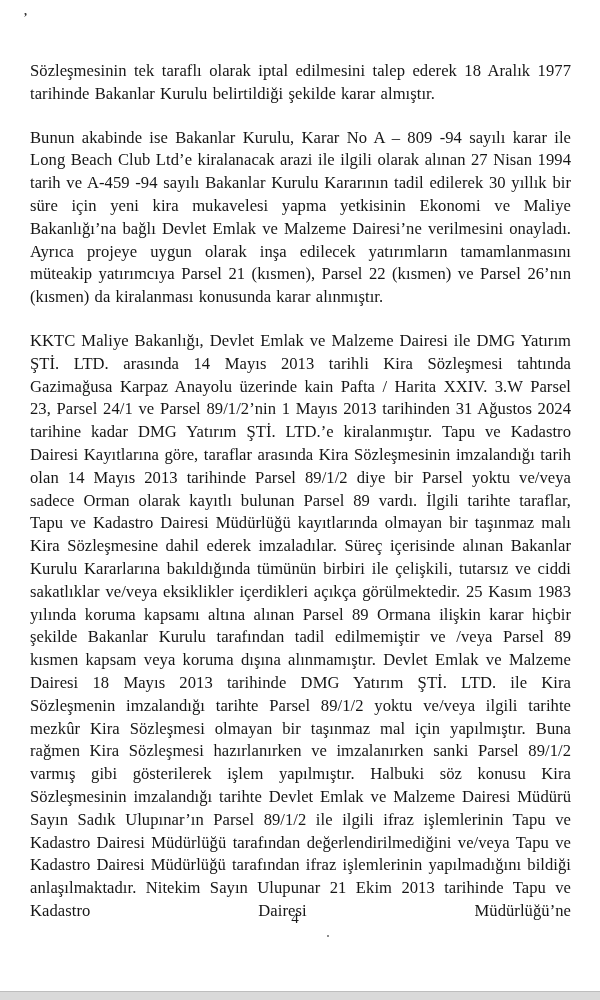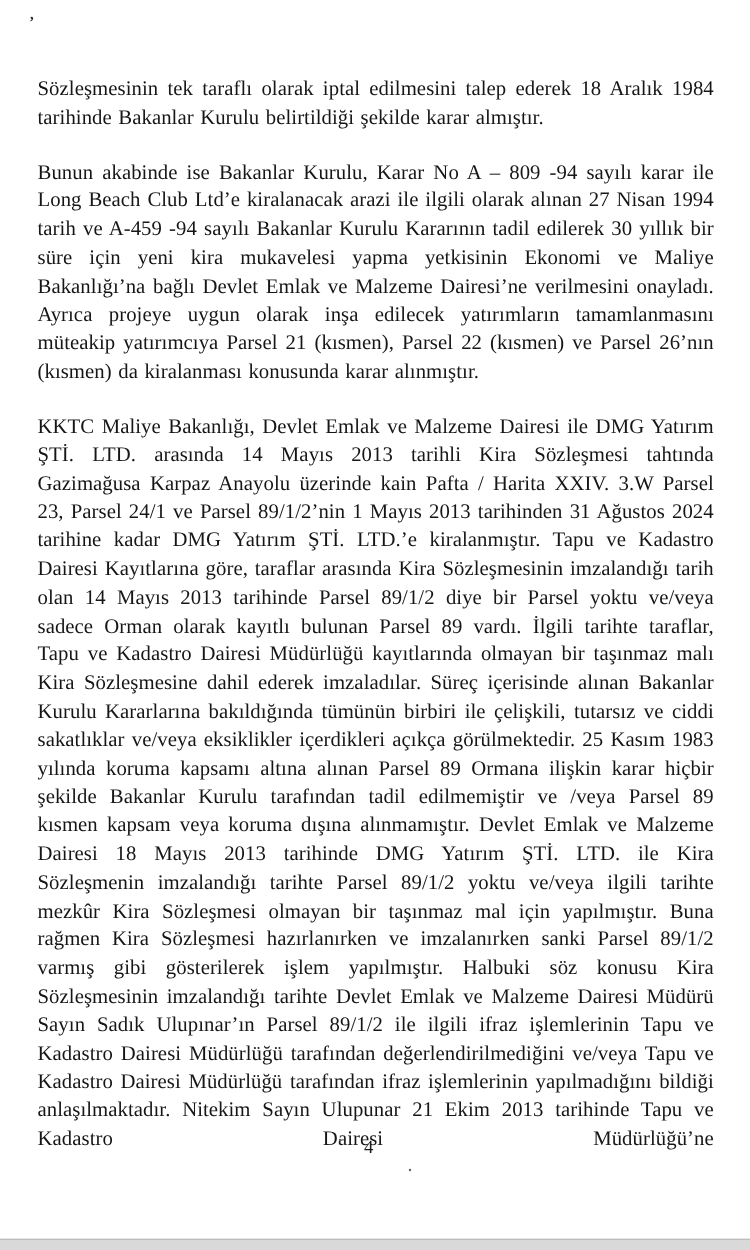--- a/index.html
+++ b/index.html
@@ -76,21 +76,21 @@
   }
 </style>
 </head>
 <body>
 
 <div class="page">
 
   <span class="stray-mark">,</span>
 
   <div class="content">
-    <p class="para">Sözleşmesinin tek taraflı olarak iptal edilmesini talep ederek 18 Aralık 1984 tarihinde Bakanlar Kurulu belirtildiği şekilde karar almıştır.</p>
+    <p class="para">Sözleşmesinin tek taraflı olarak iptal edilmesini talep ederek 18 Aralık 1977 tarihinde Bakanlar Kurulu belirtildiği şekilde karar almıştır.</p>
     <p class="para">Bunun akabinde ise Bakanlar Kurulu, Karar No A – 809 -94 sayılı karar ile Long Beach Club Ltd’e kiralanacak arazi ile ilgili olarak alınan 27 Nisan 1994 tarih ve A-459 -94 sayılı Bakanlar Kurulu Kararının tadil edilerek 30 yıllık bir süre için yeni kira mukavelesi yapma yetkisinin Ekonomi ve Maliye Bakanlığı’na bağlı Devlet Emlak ve Malzeme Dairesi’ne verilmesini onayladı. Ayrıca projeye uygun olarak inşa edilecek yatırımların tamamlanmasını müteakip yatırımcıya Parsel 21 (kısmen), Parsel 22 (kısmen) ve Parsel 26’nın (kısmen) da kiralanması konusunda karar alınmıştır.</p>
     <p class="para continues">KKTC Maliye Bakanlığı, Devlet Emlak ve Malzeme Dairesi ile DMG Yatırım ŞTİ. LTD. arasında 14 Mayıs 2013 tarihli Kira Sözleşmesi tahtında Gazimağusa Karpaz Anayolu üzerinde kain Pafta / Harita XXIV. 3.W Parsel 23, Parsel 24/1 ve Parsel 89/1/2’nin 1 Mayıs 2013 tarihinden 31 Ağustos 2024 tarihine kadar DMG Yatırım ŞTİ. LTD.’e kiralanmıştır. Tapu ve Kadastro Dairesi Kayıtlarına göre, taraflar arasında Kira Sözleşmesinin imzalandığı tarih olan 14 Mayıs 2013 tarihinde Parsel 89/1/2 diye bir Parsel yoktu ve/veya sadece Orman olarak kayıtlı bulunan Parsel 89 vardı. İlgili tarihte taraflar, Tapu ve Kadastro Dairesi Müdürlüğü kayıtlarında olmayan bir taşınmaz malı Kira Sözleşmesine dahil ederek imzaladılar. Süreç içerisinde alınan Bakanlar Kurulu Kararlarına bakıldığında tümünün birbiri ile çelişkili, tutarsız ve ciddi sakatlıklar ve/veya eksiklikler içerdikleri açıkça görülmektedir. 25 Kasım 1983 yılında koruma kapsamı altına alınan Parsel 89 Ormana ilişkin karar hiçbir şekilde Bakanlar Kurulu tarafından tadil edilmemiştir ve /veya Parsel 89 kısmen kapsam veya koruma dışına alınmamıştır. Devlet Emlak ve Malzeme Dairesi 18 Mayıs 2013 tarihinde DMG Yatırım ŞTİ. LTD. ile Kira Sözleşmenin imzalandığı tarihte Parsel 89/1/2 yoktu ve/veya ilgili tarihte mezkûr Kira Sözleşmesi olmayan bir taşınmaz mal için yapılmıştır. Buna rağmen Kira Sözleşmesi hazırlanırken ve imzalanırken sanki Parsel 89/1/2 varmış gibi gösterilerek işlem yapılmıştır. Halbuki söz konusu Kira Sözleşmesinin imzalandığı tarihte Devlet Emlak ve Malzeme Dairesi Müdürü Sayın Sadık Ulupınar’ın Parsel 89/1/2 ile ilgili ifraz işlemlerinin Tapu ve Kadastro Dairesi Müdürlüğü tarafından değerlendirilmediğini ve/veya Tapu ve Kadastro Dairesi Müdürlüğü tarafından ifraz işlemlerinin yapılmadığını bildiği anlaşılmaktadır. Nitekim Sayın Ulupunar 21 Ekim 2013 tarihinde Tapu ve Kadastro Dairesi Müdürlüğü’ne</p>
   </div>
 
   <div class="page-number">4</div>
 
   <span class="speck s1"></span>
   <span class="speck s2"></span>
 
   <div class="bottom-bar"></div>

